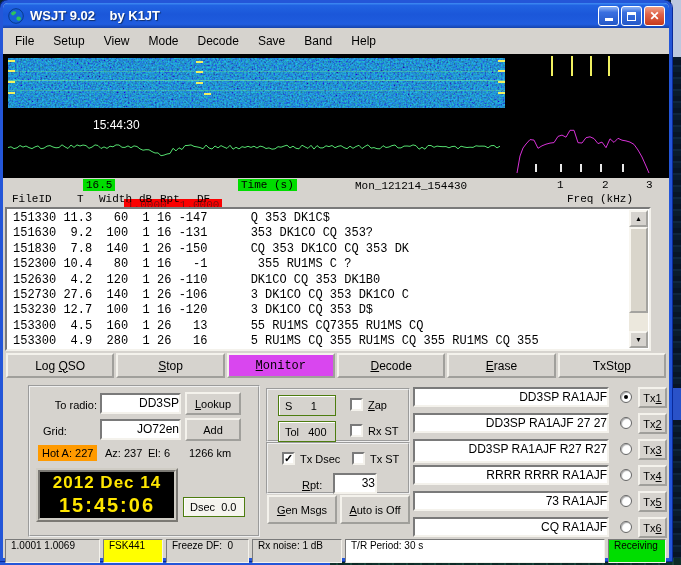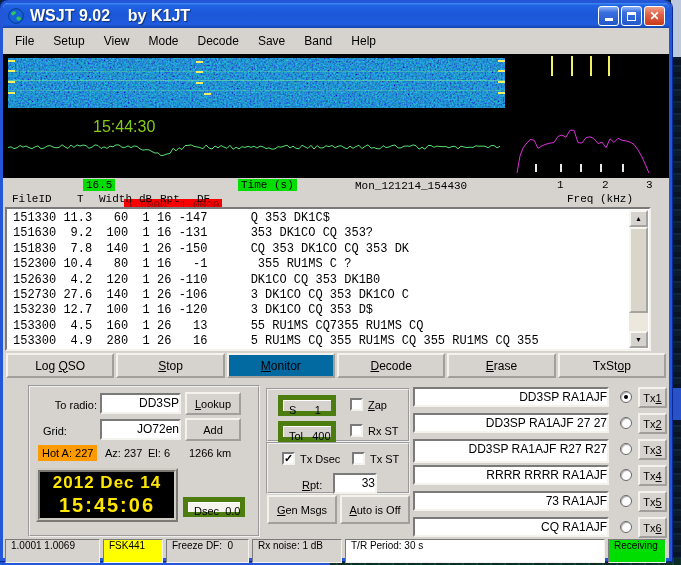--- a/index.html
+++ b/index.html
@@ -23,21 +23,21 @@
     position:absolute; left:0; top:0; width:672px; height:561px;
     border:3px solid #2456d8; border-radius:8px 8px 0 0;
     background:#d6d3ce; outline:1px solid #0a2a9a;
   }
   .titlebar {
     position:absolute; left:0; top:0; width:666px; height:25px;
     background:linear-gradient(180deg,#3f8cf3 0%,#2163e2 10%,#1b57d9 45%,#1f5cdf 85%,#1543ac 100%);
     border-radius:5px 5px 0 0;
     display:flex; align-items:center; padding-left:5px;
   }
-  .title-text { color:#fff; font-weight:bold; font-size:16px; margin-left:6px;
+  .title-text { color:#fff; font-weight:bold; font-size:13px; margin-left:6px;
                 white-space:pre; text-shadow:1px 1px 1px #10306e; }
   .win-btns { position:absolute; right:4px; top:3px; display:flex; gap:2px; }
   .win-btn {
     width:21px; height:20px; border-radius:3px; border:1px solid #fff;
     display:flex; align-items:center; justify-content:center;
     background:linear-gradient(180deg,#7aa7f0 0%,#3identifier 100%);
   }
   .win-btn.min, .win-btn.max { background:linear-gradient(180deg,#8fb4f4 0%,#3a6fe0 30%,#2458c8 100%); }
   .win-btn.close { background:linear-gradient(180deg,#f0a086 0%,#e0634a 40%,#c83a1a 100%); }
   .glyph-min { width:8px; height:3px; background:#fff; align-self:flex-end; margin-bottom:4px; }
@@ -54,21 +54,21 @@
   
   .plot { position:absolute; left:0; top:51px; width:666px; height:124px; background:#000; }
   .wf-panel  { position:absolute; left:5px;  top:2px; width:497px; height:119px; background:#000; }
   .sp-panel  { position:absolute; left:511px; top:2px; width:146px; height:119px; background:#000; }
   .wf-noise  { position:absolute; left:0; top:2px; width:497px; height:50px; overflow:hidden; }
   .wf-line   { position:absolute; left:0; width:497px; height:1px; background:rgba(110,235,135,.35); }
   .tick      { position:absolute; background:#f0f060; }
   .tick.h    { width:7px; height:2px; }
   .tick.v    { width:2px; height:20px; top:0; }
   .tick.w    { width:2px; height:8px; bottom:3px; background:#e8e8e8; }
-  .wf-time   { position:absolute; left:85px; top:62px; color:#84cc16; font-size:16px; }
+  .wf-time   { position:absolute; left:85px; top:62px; color:#ffffff; font-size:12px; }
   .trace-svg { position:absolute; left:0; top:0; }
 
   
   .rows { position:absolute; left:0; top:175px; width:666px; height:29px; background:#d6d3ce;
           font-size:11px; color:#000; }
   .rows span { position:absolute; white-space:pre;font-family:Liberation Mono, monospace; }
   .lab-green { background:#00dd00; padding:0 3px; }
   .lab-red   { background:#fb0000; color:#7a0e0e; padding:0 3px;margin-top:20px; }
 
   
@@ -99,21 +99,21 @@
   .gframe { position:absolute; border:2px groove #efefef; }
   .label  { position:absolute; font-size:11px; color:#000; white-space:pre; }
   .input  {
     position:absolute; background:#fff; border:2px solid; border-color:#7a7a7a #f4f2ec #f4f2ec #7a7a7a;
     font-size:12px; color:#000; padding:1px 0 0 4px; white-space:pre; overflow:hidden;text-align:right;
   }
   .btn {
     position:absolute; background:#d6d3ce; border:2px outset #f4f2ec; font-size:11px; color:#000;
     display:flex; align-items:center; justify-content:center; white-space:pre;
   }
-  .flatbox{ position:absolute; background:#d6d3ce; border:5px solid #4d7c0f;
+  .flatbox{ position:absolute; background:#d6d3ce; border:1px solid #4d7c0f;
             box-shadow:inset 1px 1px 0 #fff; font-size:11px; color:#000;
             padding:4px 0 0 6px; white-space:pre; }
   .hot    { position:absolute; font-size:11px; color:#000; padding:2px 4px; }
   .clock  { position:absolute; left:33px; top:465px; width:142px; height:54px; background:#000;
             border:4px ridge #cfccc4; text-align:center; }
   .clock .d1 { font-size:17px; font-weight:bold; line-height:22px; letter-spacing:1px; }
   .clock .d2 { font-size:20px; font-weight:bold; line-height:22px; letter-spacing:2px; }
   .checkbox { position:absolute; width:13px; height:13px; background:#fff;
               border:2px solid; border-color:#7a7a7a #f4f2ec #f4f2ec #7a7a7a;
               font-size:11px; line-height:9px; text-align:center; color:#000; font-weight:bold; }
@@ -253,21 +253,21 @@
     <div class="vscroll">
       <div class="sb-btn sb-up">▲</div>
       <div class="sb-thumb"></div>
       <div class="sb-btn sb-down">▼</div>
     </div>
   </div>
 
   <div class="actions">
     <div class="abtn"><span><span>Log </span><u>Q</u><span>SO</span></span></div>
     <div class="abtn"><span><span></span><u>S</u><span>top</span></span></div>
-    <div class="abtn" style="background: #0369a1;"><span><span></span><u>M</u><span>onitor</span></span></div>
+    <div class="abtn" style="background: #d946ef; font-family: Liberation Mono, monospace;"><span><span></span><u>M</u><span>onitor</span></span></div>
     <div class="abtn"><span><span></span><u>D</u><span>ecode</span></span></div>
     <div class="abtn"><span><span></span><u>E</u><span>rase</span></span></div>
     <div class="abtn"><span><span>TxSt</span><u>o</u><span>p</span></span></div>
   </div>
 
   <div class="gframe" style="left:25px;top:382px;width:232px;height:152px"></div>
   <span class="label" style="left:40px;top:396px;width:54px;text-align:right">To radio:</span>
   <div class="input" style="left:97px;top:390px;width:81px;height:21px">DD3SP</div>
   <div class="btn" style="left:182px;top:389px;width:56px;height:23px"><span><u>L</u><span>ookup</span></span></div>
   <span class="label" style="left:40px;top:422px;width:54px;text-align:left">Grid:</span>

